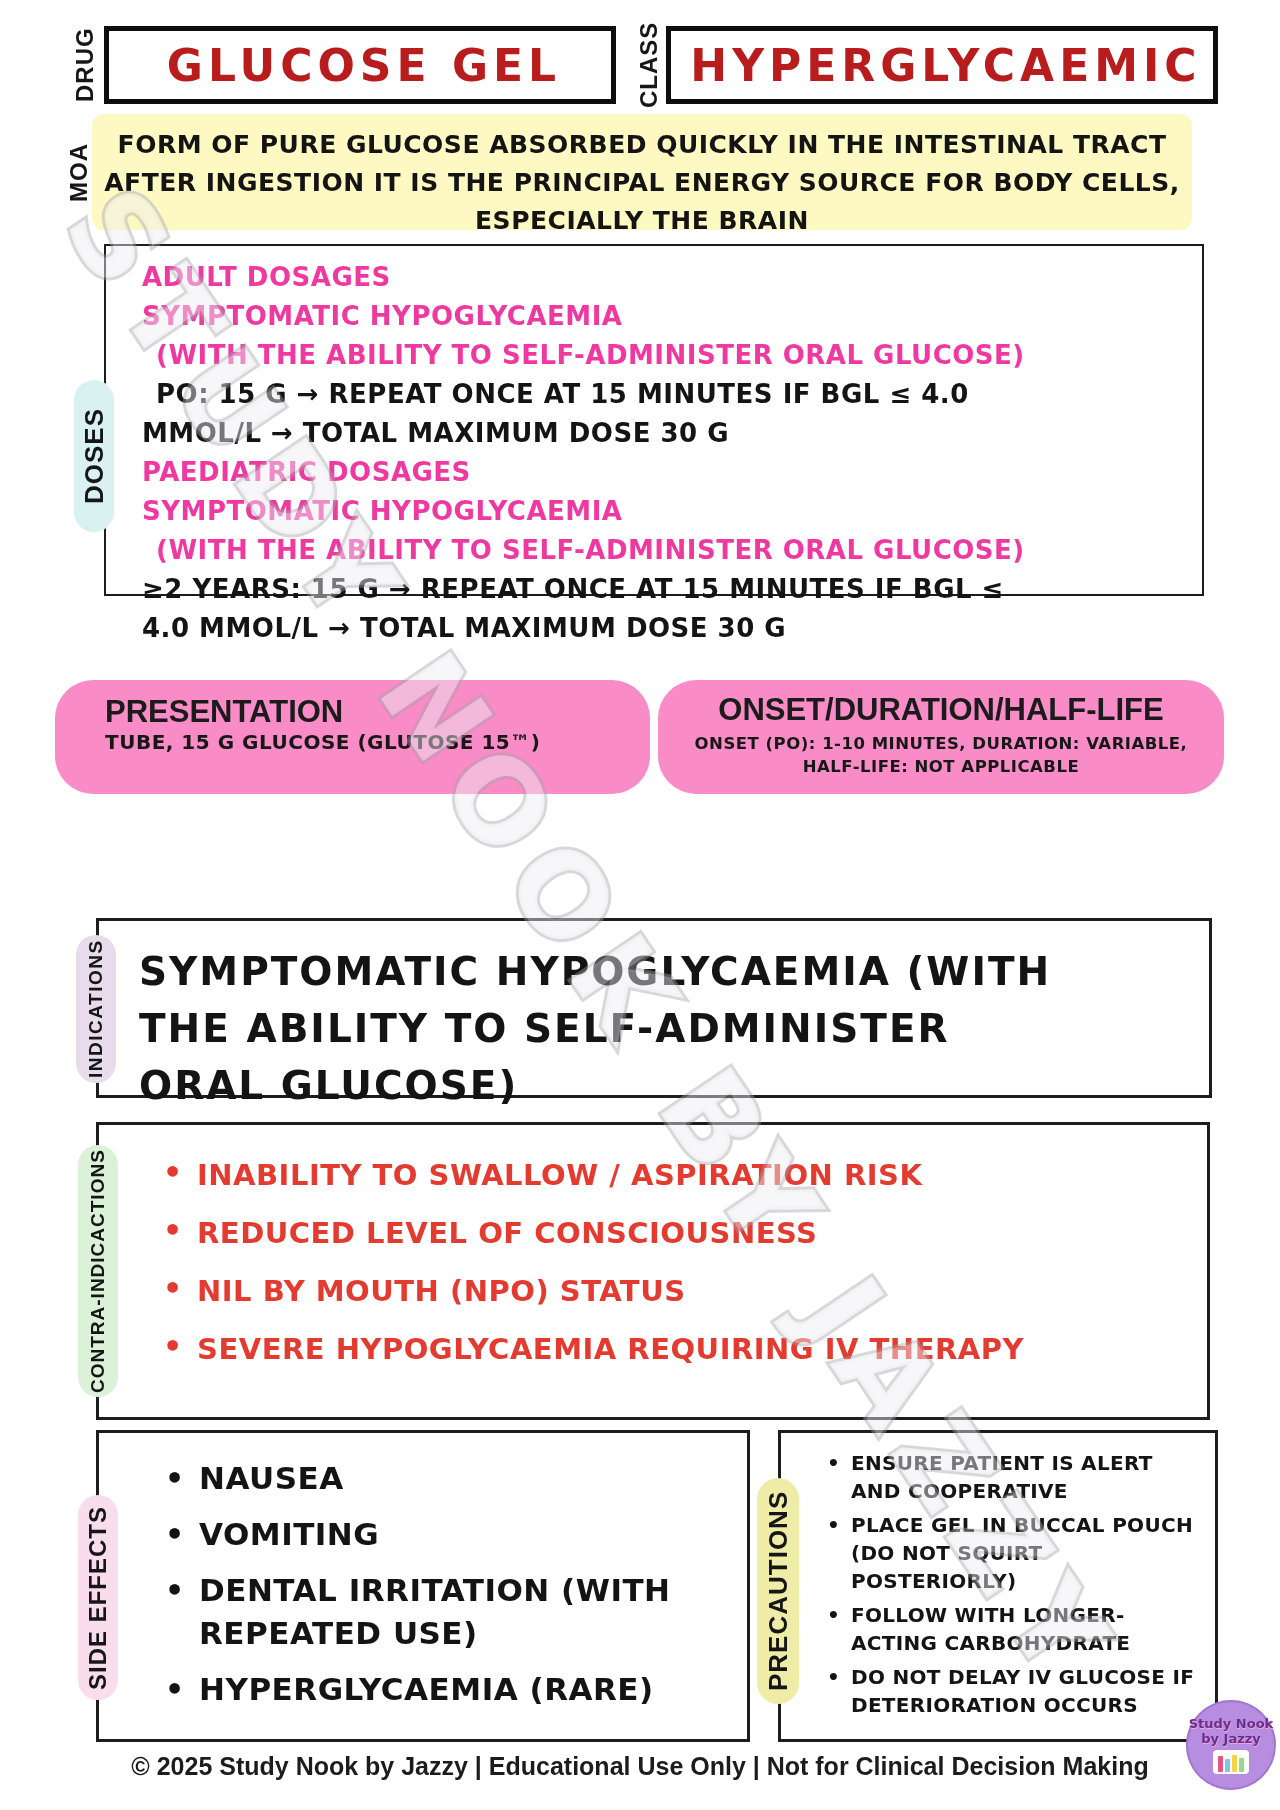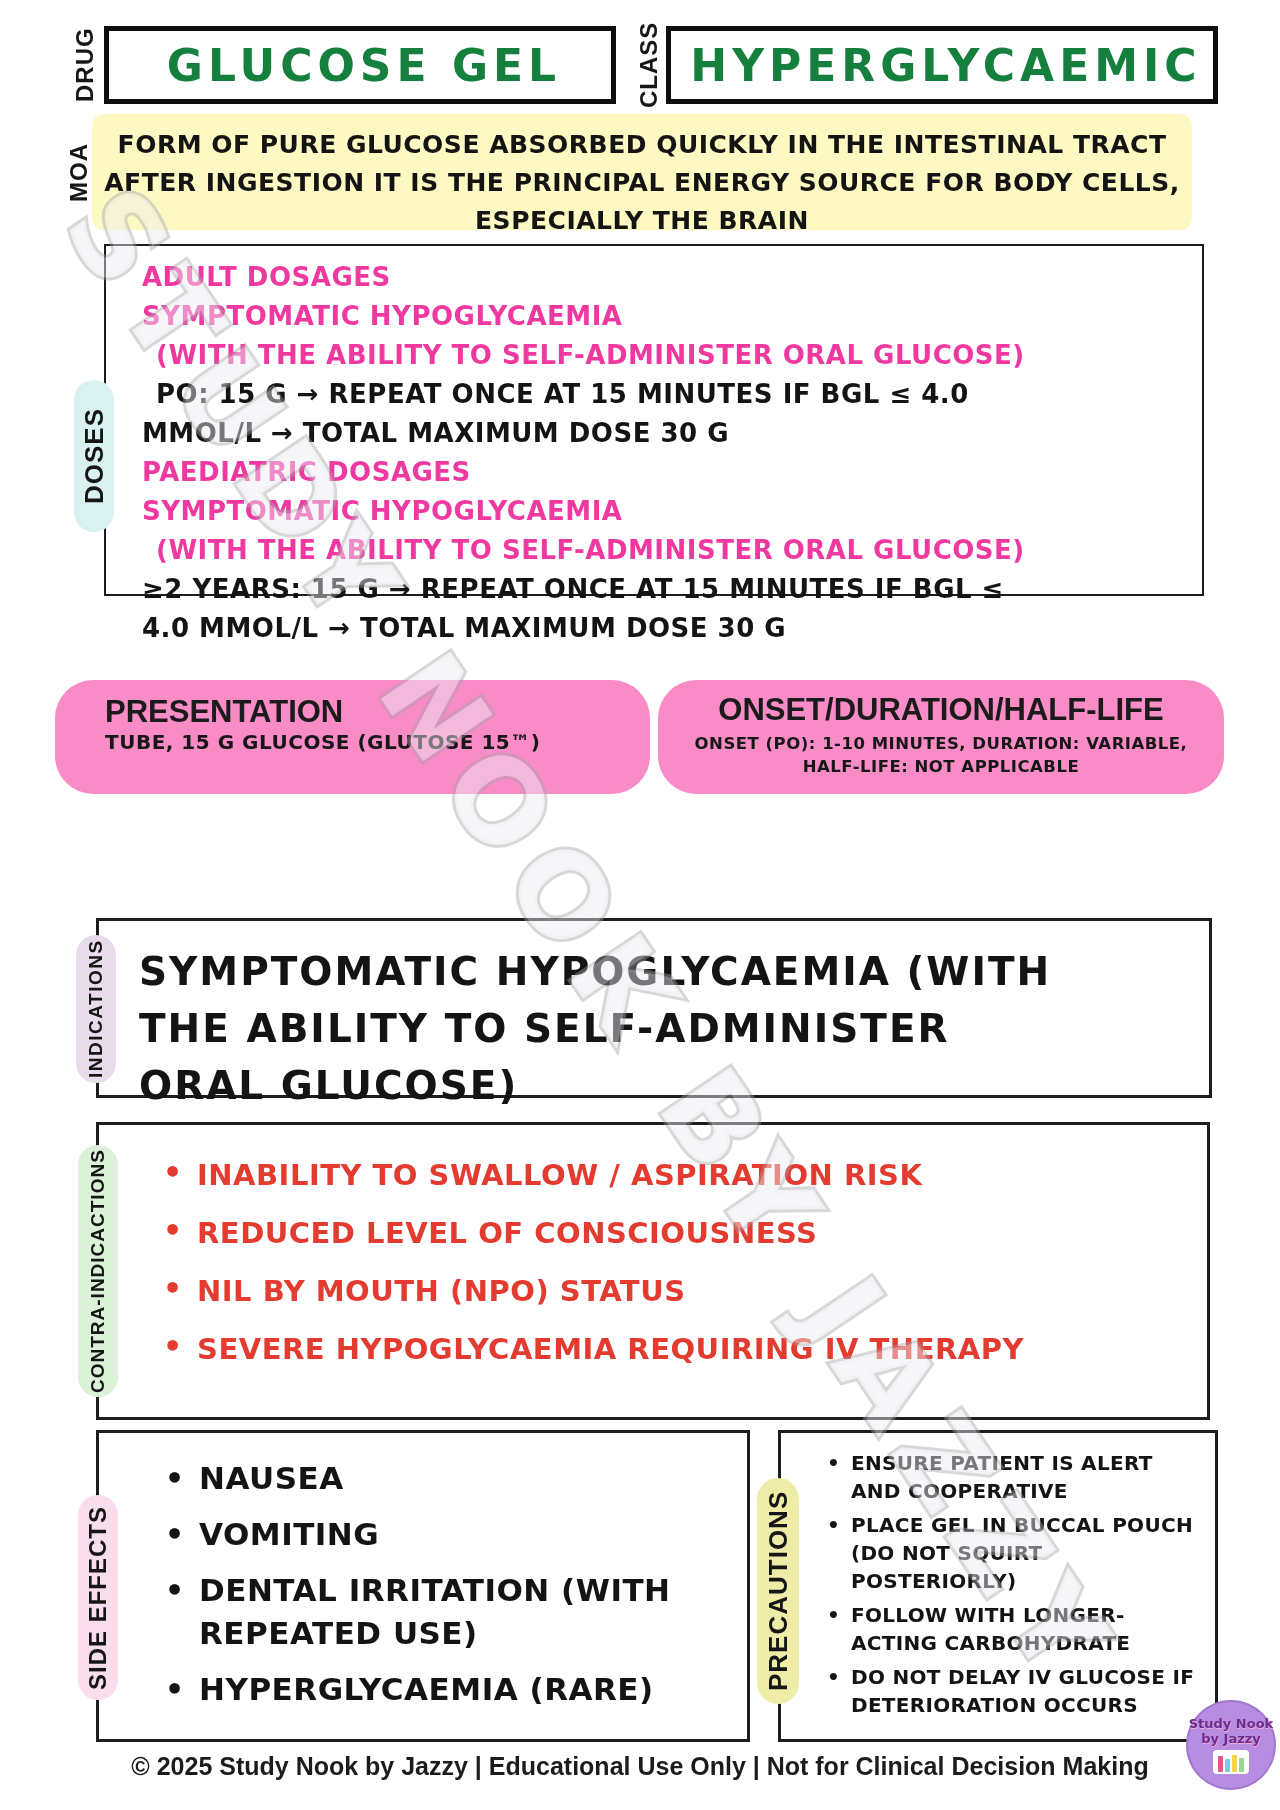--- a/index.html
+++ b/index.html
@@ -19,21 +19,21 @@
     border-radius:22px;display:flex;align-items:center;justify-content:center;
     z-index:6;
   }
   .pill .vlabel{width:100%;height:100%;}
   
   .frame{border:3px solid #1d1d1d;background:#ffffff;box-sizing:border-box;z-index:2;}
   .frame-thick{border:5px solid #0e0e0e;background:#ffffff;box-sizing:border-box;
     display:flex;align-items:center;justify-content:center;z-index:2;}
   .comic{font-weight:700;letter-spacing:1px;}
   .drugname{
-    font-size:44px;font-weight:800;letter-spacing:5px;color:#15803d;
+    font-size:44px;font-weight:800;letter-spacing:5px;color:#b91c1c;
     white-space:nowrap;
     margin-left:8px;
   }
   .moa-box{background:#fef9c3;border-radius:12px;z-index:2;}
   .moa-line{font-size:25px;font-weight:700;letter-spacing:0.5px;text-align:center;line-height:38px;}
   .dose-line{font-size:26px;font-weight:700;letter-spacing:0.5px;line-height:39px;white-space:nowrap;}
   .dose-line.pink{color:#ef39a1;}
   .dose-line.ind{padding-left:14px;}
   .pinkbox{background:#f98bc7;border-radius:38px;z-index:2;box-sizing:border-box;}
   .pinkbox .ptitle{

